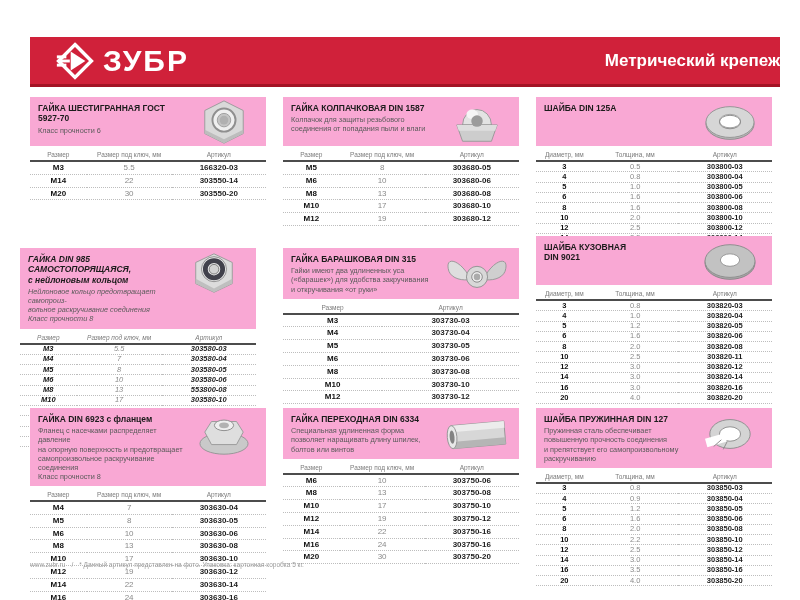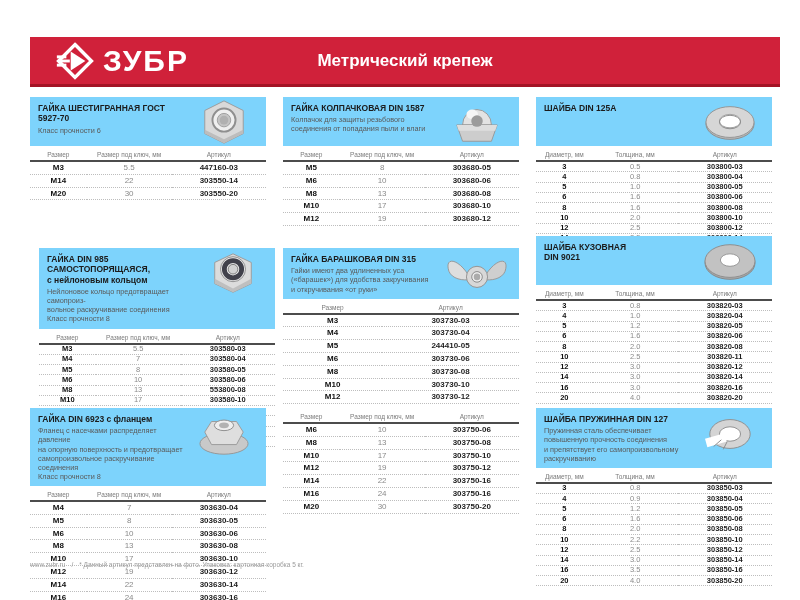--- a/index.html
+++ b/index.html
@@ -13,37 +13,37 @@
     position:absolute; left:30px; top:37px; width:750px; height:50px;
     background:#d0213a; border-bottom:3px solid #a31325;
     display:flex; align-items:center;
   }
   .logo { display:flex; align-items:center; gap:9px; margin-left:26px; }
   .logo-mark { width:38px; height:38px; flex:0 0 auto; }
   .brand-text {
     color:#ffffff; font-weight:bold; font-size:30px; letter-spacing:2px; line-height:1;
   }
   .band-title {
-    position:absolute; left:0; right:0; text-align:center;
+    position:absolute; left:0; right:0; text-align:right;
     color:#ffffff; font-weight:bold; font-size:17px;
   }
   
   .card { position:absolute; width:236px; }
   .c0 { left:30px;  top:97px;  }
   .c1 { left:283px; top:97px;  }
   .c2 { left:536px; top:97px;  }
-  .c3 { left:39px;  top:248px; }
+  .c3 { left:20px;  top:248px;font-style:italic; }
   .c4 { left:283px; top:248px; }
   .c5 { left:536px; top:236px; }
   .c6 { left:30px;  top:408px; }
   .c7 { left:283px; top:408px; }
   .c8 { left:536px; top:408px; }
 
   .card-head {
-    position:relative; background:#7dd3fc; min-height:49px;
+    position:relative; background:#f9a8d4; min-height:49px;
     padding:6px 82px 5px 8px;
   }
   .card-title {
     font-size:8.5px; font-weight:bold; color:#1b1b1b; line-height:1.22;
     white-space:pre-line;
   }
   .card-desc {
     font-size:7.3px; color:#5a5a5a; line-height:1.25; margin-top:2px;
     white-space:pre-line;
   }
@@ -116,21 +116,21 @@
           <tr>
             <th>Размер</th>
             <th>Размер под ключ, мм</th>
             <th>Артикул</th>
           </tr>
         </thead>
       <tbody>
           <tr>
             <td>M3</td>
             <td>5.5</td>
-            <td>447160-03</td>
+            <td>166320-03</td>
           </tr>
           <tr>
             <td>M14</td>
             <td>22</td>
             <td>303550-14</td>
           </tr>
           <tr>
             <td>M20</td>
             <td>30</td>
             <td>303550-20</td>
@@ -375,21 +375,21 @@
           <tr>
             <td>M3</td>
             <td>303730-03</td>
           </tr>
           <tr>
             <td>M4</td>
             <td>303730-04</td>
           </tr>
           <tr>
             <td>M5</td>
-            <td>244410-05</td>
+            <td>303730-05</td>
           </tr>
           <tr>
             <td>M6</td>
             <td>303730-06</td>
           </tr>
           <tr>
             <td>M8</td>
             <td>303730-08</td>
           </tr>
           <tr>
@@ -543,20 +543,37 @@
           <tr>
             <td>M16</td>
             <td>24</td>
             <td>303630-16</td>
           </tr>
         </tbody>
     </table>
   </section>
 
   <section class="card c7">
+    <div class="card-head">
+      <div class="card-title">ГАЙКА ПЕРЕХОДНАЯ DIN 6334</div>
+      <div class="card-desc">Специальная удлиненная форма
+позволяет наращивать длину шпилек,
+болтов или винтов</div>
+      <div class="product-img">
+        <svg viewBox="0 0 80 52">
+          <g transform="rotate(-5 40 27)">
+            <rect x="14" y="15" width="55" height="24" fill="#d7d7d7" stroke="#979797"></rect>
+            <rect x="14" y="15" width="55" height="7" fill="#ececec"></rect>
+            <rect x="14" y="32" width="55" height="7" fill="#b5b5b5"></rect>
+            <ellipse cx="14" cy="27" rx="5" ry="12" fill="#e8e8e8" stroke="#979797"></ellipse>
+            <ellipse cx="14" cy="27" rx="2.5" ry="7" fill="#828282"></ellipse>
+          </g>
+        </svg>
+      </div>
+    </div>
     <table class="cols3">
       <thead>
           <tr>
             <th>Размер</th>
             <th>Размер под ключ, мм</th>
             <th>Артикул</th>
           </tr>
         </thead>
       <tbody>
           <tr>

